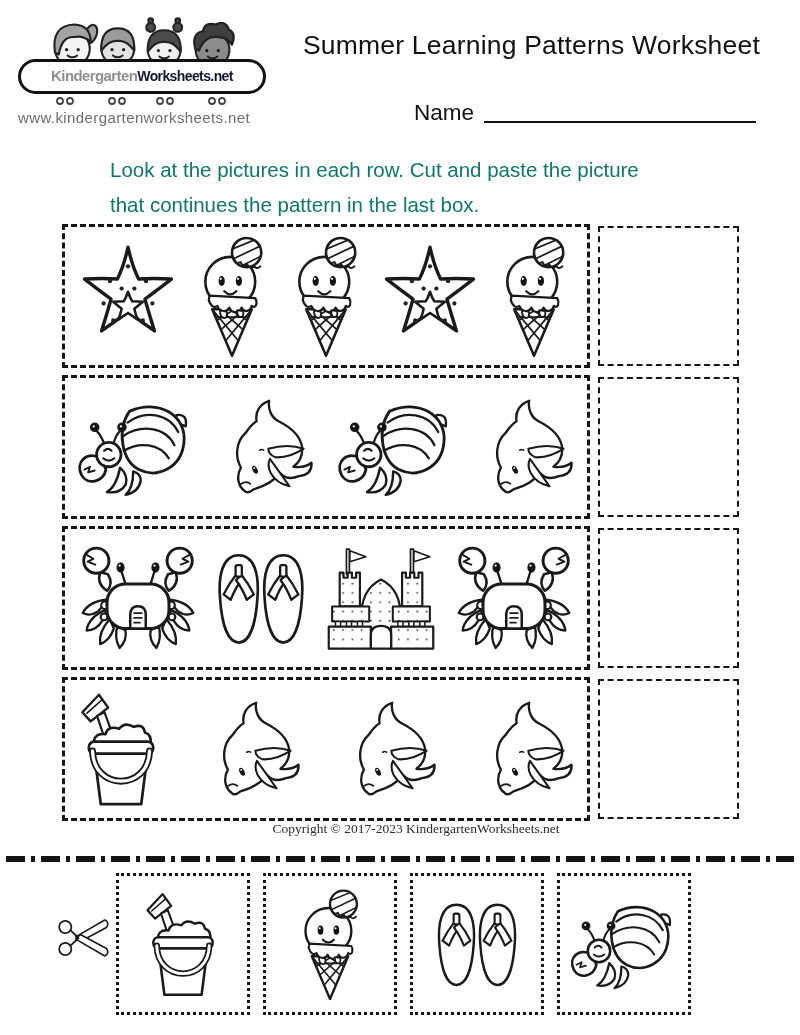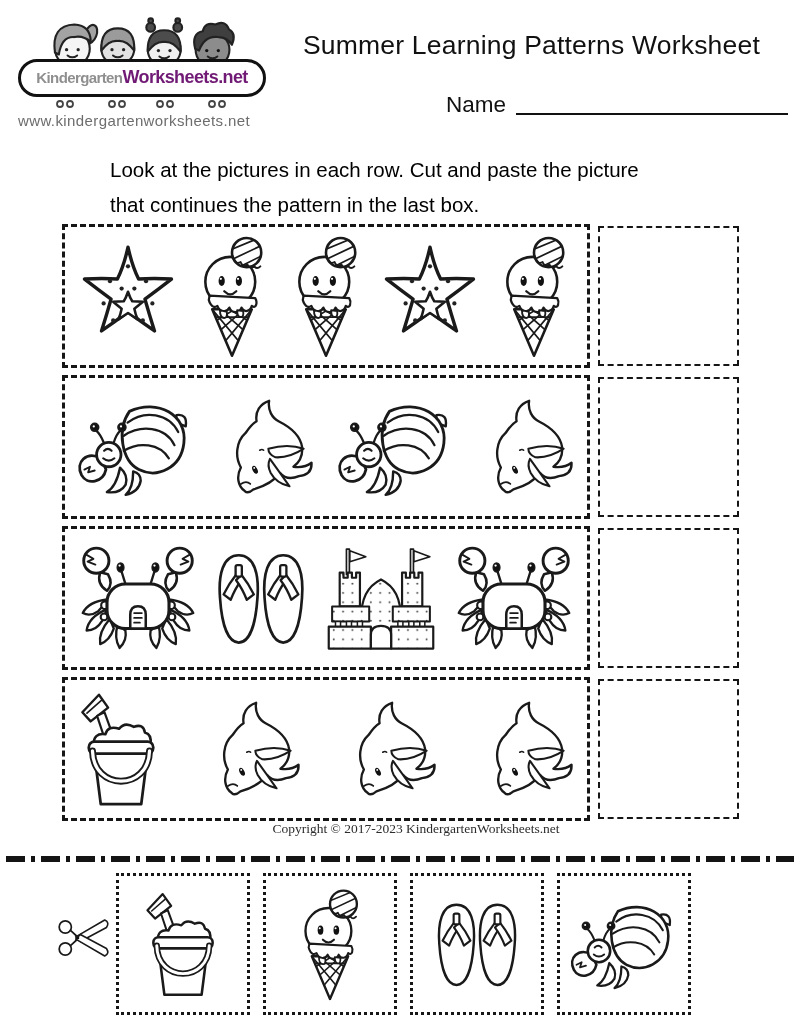--- a/index.html
+++ b/index.html
@@ -5,34 +5,34 @@
   html,body{margin:0;padding:0;background:#fff;}
   .sheet{position:relative;width:800px;height:1035px;background:#fff;overflow:hidden;
          font-family:"Liberation Sans",sans-serif;color:#1a1a1a;}
 
   
   .logo{position:absolute;left:18px;top:10px;width:252px;}
   .logo-kids{display:block;margin-left:10px;width:226px;height:58px;}
   .logo-pill{position:relative;margin-top:-9px;width:234px;border:3px solid #111;border-radius:22px;
              background:#fff;padding:5px 4px 6px;text-align:center;white-space:nowrap;}
   .logo-pill .b1{font-size:15px;font-weight:bold;letter-spacing:-0.6px;color:#8f8f8f;}
-  .logo-pill .b2{font-size:18px;font-weight:bold;letter-spacing:-0.6px;color:#701a75;text-align:right;}
+  .logo-pill .b2{font-size:14px;font-weight:bold;letter-spacing:-0.6px;color:#0f172a;text-align:right;}
   .logo-feet{display:block;margin:1px 0 0 14px;width:210px;height:12px;}
   .logo-www{margin-top:2px;font-size:15px;color:#6d6d6d;letter-spacing:0.4px;}
 
   
   .title{position:absolute;left:282px;top:30px;width:478px;text-align:right;
          font-size:26.5px;letter-spacing:0.2px;color:#111;}
-  .name-row{position:absolute;left:414px;top:92px;width:342px;display:flex;align-items:flex-end;margin-left:32px;}
+  .name-row{position:absolute;left:414px;top:100px;width:342px;display:flex;align-items:flex-end;}
   .name-label{font-size:22.5px;color:#111;padding-right:10px;}
   .name-line{flex:1;border-bottom:2.2px solid #111;margin-bottom:3px;height:1px;}
 
   
   .instructions{position:absolute;left:110px;top:152px;width:650px;
-                font-size:20.5px;line-height:35px;color:#000000;}
+                font-size:20.5px;line-height:35px;color:#0f766e;}
 
   
   .rows{position:absolute;left:62px;top:224px;width:678px;}
   .row{display:flex;height:144px;margin-bottom:7px;}
   .pattern-box{box-sizing:border-box;width:528px;height:144px;border:3.5px dashed #161616;
                display:flex;align-items:center;justify-content:space-between;padding:0 10px;}
   .answer-box{box-sizing:border-box;width:141px;height:140px;margin-left:8px;align-self:center;
               border:2.2px dashed #161616;background:#fff;}
   .icon-slot{display:flex;align-items:center;justify-content:center;}
 

